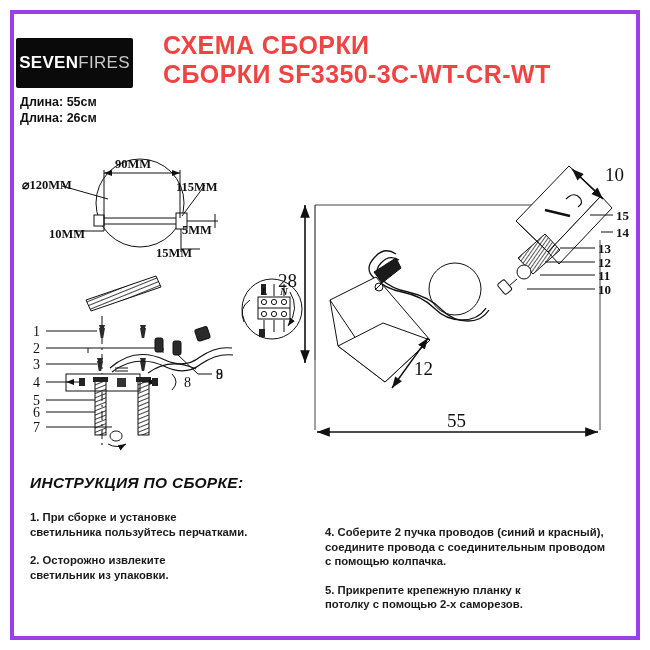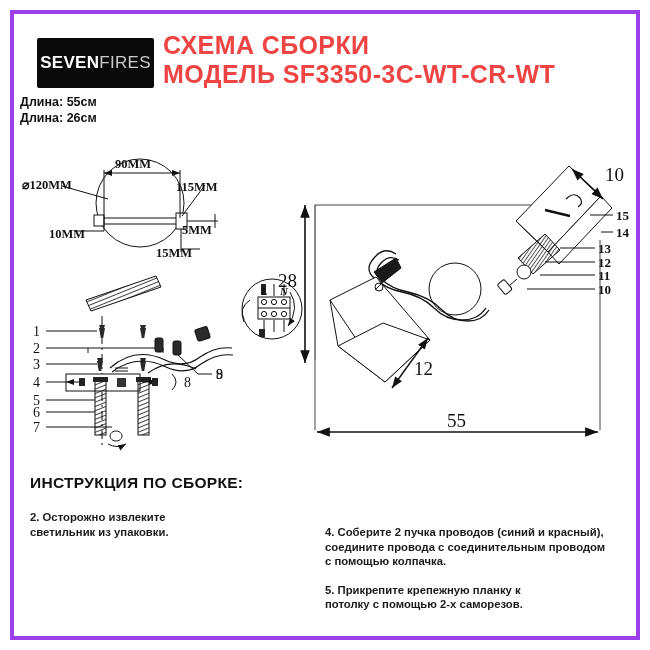--- a/index.html
+++ b/index.html
@@ -2,35 +2,35 @@
 <html><head>
 <meta charset="utf-8">
 <style>
   html,body{margin:0;padding:0;background:#ffffff;}
   body{width:650px;height:650px;font-family:"Liberation Sans",sans-serif;}
   #page{position:relative;width:650px;height:650px;box-sizing:border-box;background:#ffffff;overflow:hidden;}
   #frame{position:absolute;left:10px;top:10px;width:630px;height:630px;box-sizing:border-box;border:4px solid #9B3FE8;background:#ffffff;}
   #inner{position:absolute;left:0;top:0;width:650px;height:650px;}
 
   
-  .logo-box{position:absolute;left:37px;top:38px;width:117px;height:50px;background:#0a0a0a;
+  .logo-box{position:absolute;left:16px;top:38px;width:117px;height:50px;background:#0a0a0a;
             display:flex;align-items:center;justify-content:center;border-radius:2px;}
   .logo-txt{font-size:17px;letter-spacing:.3px;white-space:nowrap;}
   .logo-a{color:#ffffff;font-weight:bold;}
   .logo-b{color:#c9c9c9;font-weight:normal;}
 
   .title1,.title2{position:absolute;left:163px;color:#ef4444;font-weight:bold;letter-spacing:.4px;white-space:nowrap;}
   .title1{top:31px;font-size:25px;}
   .title2{top:60px;font-size:25px;}
 
   .dims{position:absolute;left:20px;top:94px;width:117px;text-align:left;
         font-size:12.5px;font-weight:bold;color:#111;line-height:16px;}
 
   
-  .instr-title{position:absolute;left:30px;top:474px;font-size:15.5px;font-weight:bold;color:#111;letter-spacing:.3px;}
+  .instr-title{position:absolute;left:30px;top:474px;font-size:15.5px;font-weight:bold;color:#111;letter-spacing:.3px;font-style:italic;}
   .instr-col{position:absolute;font-size:11.3px;font-weight:bold;color:#1a1a1a;line-height:14.5px;}
   .instr-left{left:30px;top:510px;width:275px;}
   .instr-right{left:325px;top:510px;width:300px;margin-top:15px;}
   .instr-item{margin-bottom:14px;}
   .instr-item:last-child{margin-bottom:0;}
 
   svg{display:block;}
   text{font-family:"Liberation Serif",serif;}
 </style>
 </head>
@@ -39,21 +39,21 @@
 <div id="page">
   <div id="frame"></div>
 
   <div class="logo-box">
     <span class="logo-txt">
       <span class="logo-a">SEVEN</span><span class="logo-b">FIRES</span>
     </span>
   </div>
 
   <div class="title1">СХЕМА СБОРКИ</div>
-  <div class="title2">МОДЕЛЬ SF3350-3C-WT-CR-WT</div>
+  <div class="title2">СБОРКИ SF3350-3C-WT-CR-WT</div>
 
   <div class="dims">
     <div>Длина: 55см</div>
     <div>Длина: 26см</div>
   </div>
 
   <svg id="inner" width="650" height="650" viewBox="0 0 650 650">
     <defs>
       <marker id="arrEnd" markerWidth="9" markerHeight="9" refX="8" refY="3" orient="auto">
         <path d="M0,0 L8,3 L0,6 z" fill="#111"></path>
@@ -272,20 +272,21 @@
       <text x="598" y="267">12</text>
       <text x="598" y="253">13</text>
       <text x="616" y="237">14</text>
       <text x="616" y="220">15</text>
     </g>
   </svg>
 
   <div class="instr-title">ИНСТРУКЦИЯ ПО СБОРКЕ:</div>
 
   <div class="instr-col instr-left">
+    <div class="instr-item">1. При сборке и установке<br>светильника пользуйтесь перчатками.</div>
     <div class="instr-item">2. Осторожно извлеките<br>светильник из упаковки.</div>
   </div>
 
   <div class="instr-col instr-right">
     <div class="instr-item">4. Соберите 2 пучка проводов (синий и красный),<br>соедините провода с соединительным проводом<br>с помощью колпачка.</div>
     <div class="instr-item">5. Прикрепите крепежную планку к<br>потолку с помощью 2-х саморезов.</div>
   </div>
 </div>
 
 </body></html>

